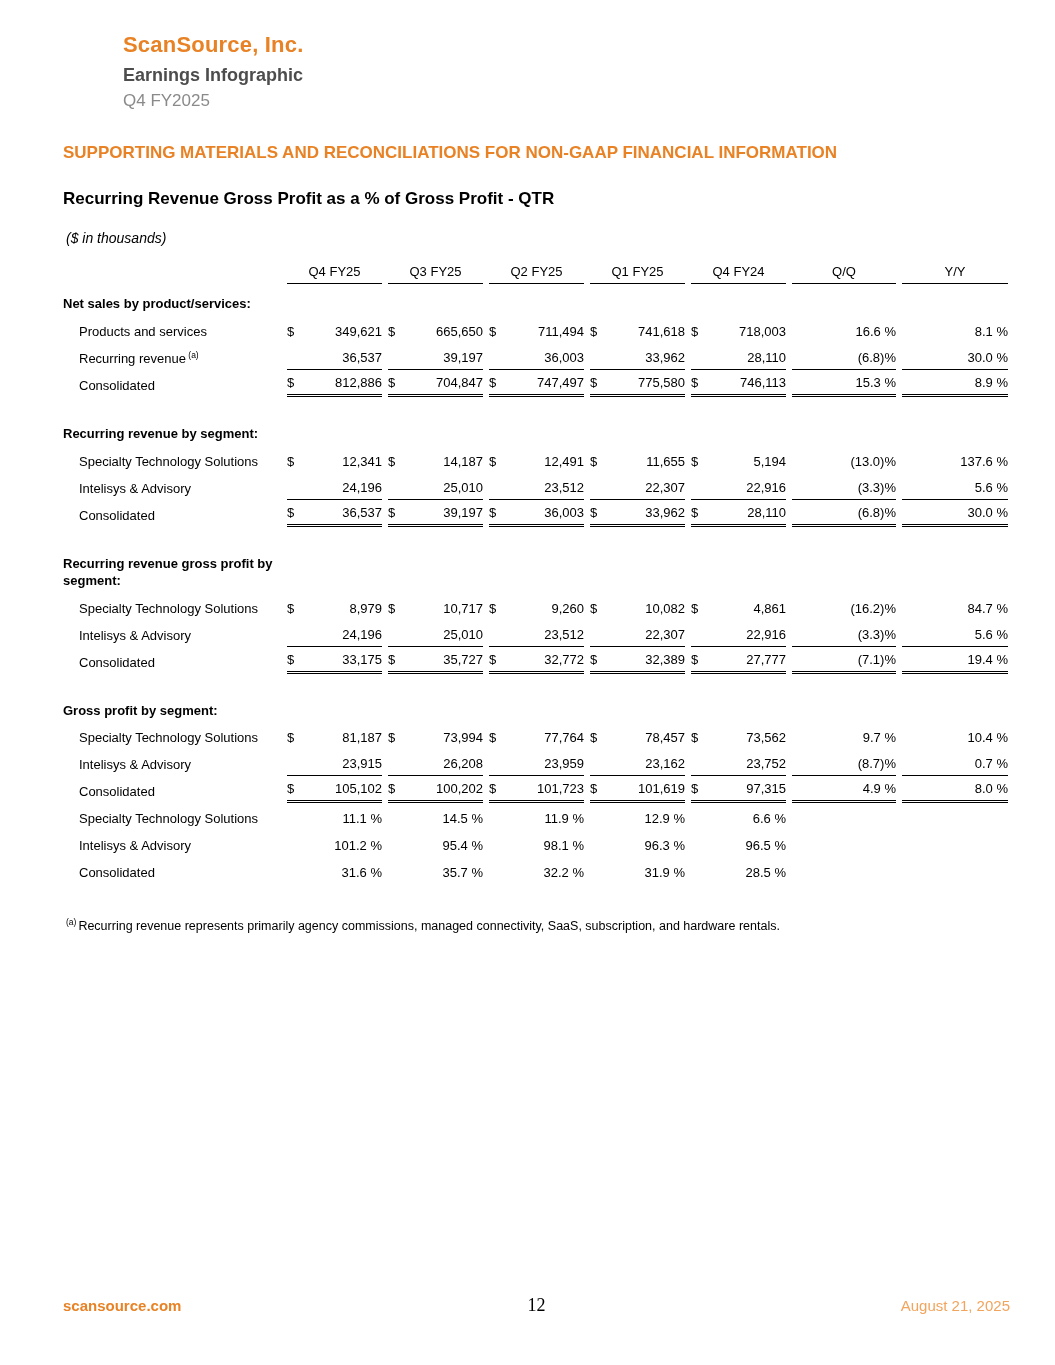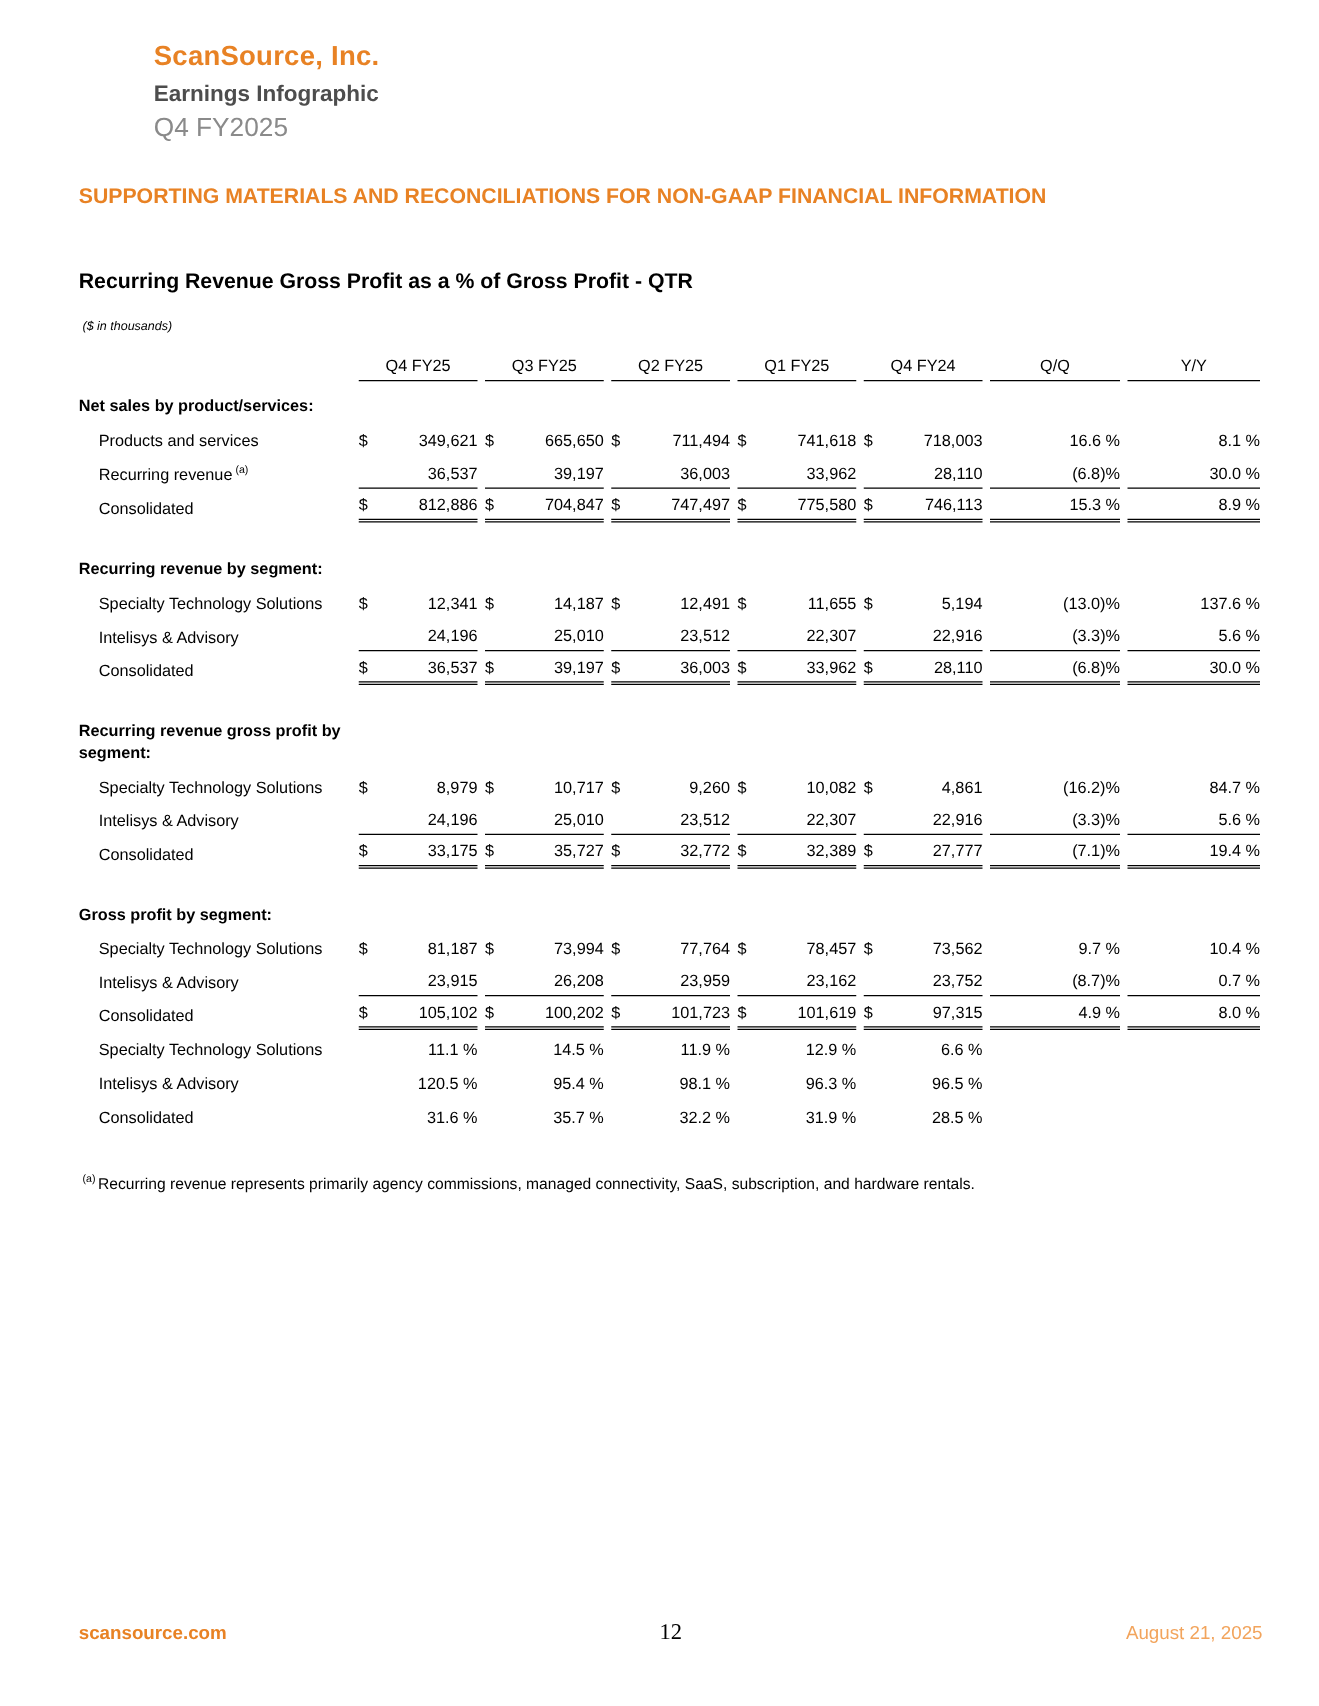--- a/index.html
+++ b/index.html
@@ -12,28 +12,28 @@
   html,body{background:#fff;}
   body{
     width:1055px;height:1365px;position:relative;overflow:hidden;
     font-family:"Liberation Sans",sans-serif;color:#000;font-size:13px;
   }
   .page{position:absolute;inset:0;}
   
   .doc-header{margin:20px 0 0 123px;}
   .company{font-size:22px;font-weight:bold;color:var(--accent);letter-spacing:.2px;margin-top:32px;}
   .subtitle{font-size:18px;font-weight:bold;color:var(--subtitle);margin-top:7px;}
-  .period{font-size:21px;color:var(--period);margin-top:5px;}
+  .period{font-size:17px;color:var(--period);margin-top:5px;}
   
   .section-title{
     margin:31px 45px 0 63px;font-size:17px;font-weight:bold;color:var(--accent);
     line-height:1.35;max-width:830px;
   }
-  .table-title{margin:46px 0 0 63px;font-size:17px;font-weight:bold;color:#000;}
-  .units-note{margin:21px 0 0 66px;font-style:italic;font-size:10px;}
+  .table-title{margin:24px 0 0 63px;font-size:17px;font-weight:bold;color:#000;}
+  .units-note{margin:21px 0 0 66px;font-style:italic;font-size:14px;}
   
   .fin-table{margin:14px 0 0 63px;width:950px;}
   .trow{
     display:grid;
     grid-template-columns:218px repeat(5,95px) 104px 106px;
     column-gap:6px;align-items:end;height:27px;
   }
   .thead{height:24px;margin-bottom:6px;}
   .c{padding-bottom:4px;min-height:1px;}
   .colhead{text-align:center;font-weight:normal;border-bottom:1.5px solid #000;}
@@ -417,21 +417,21 @@
           <span class="dollar"></span>
           <span class="val">6.6 %</span>
         </div>
         <div class="c pct"></div>
         <div class="c pct"></div>
       </div>
       <div class="trow">
         <div class="c row-label">Intelisys &amp; Advisory</div>
         <div class="c money">
           <span class="dollar"></span>
-          <span class="val">120.5 %</span>
+          <span class="val">101.2 %</span>
         </div>
         <div class="c money">
           <span class="dollar"></span>
           <span class="val">95.4 %</span>
         </div>
         <div class="c money">
           <span class="dollar"></span>
           <span class="val">98.1 %</span>
         </div>
         <div class="c money">

